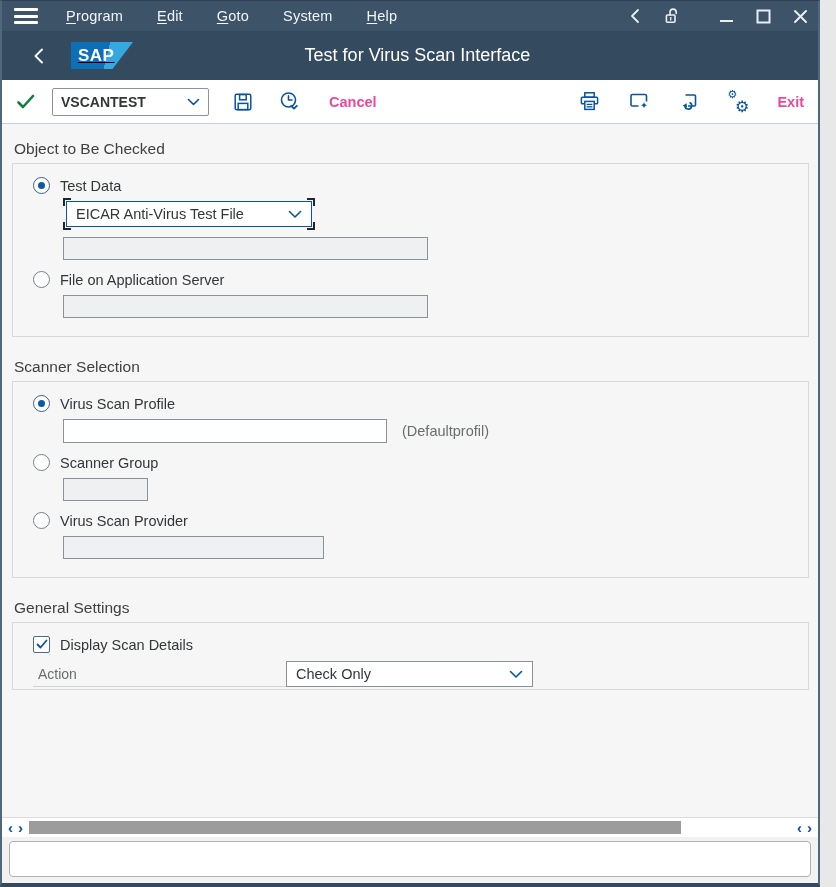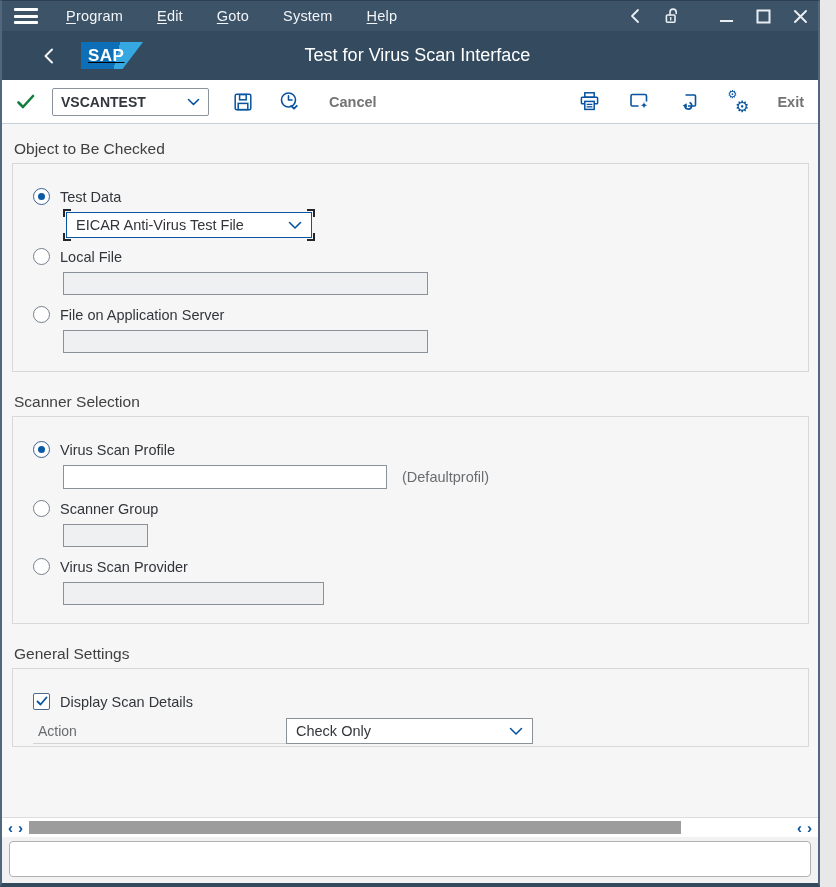--- a/index.html
+++ b/index.html
@@ -25,21 +25,21 @@
   .hamburger span { height: 3px; background: #fff; border-radius: 1px; }
   .menu-items { display: flex; align-items: center; margin-left: 22px; gap: 34px; }
   .menu-item { font-size: 14.5px; color: #f2f5f8; cursor: pointer; letter-spacing: .2px; }
   .accel { text-decoration: underline; text-underline-offset: 2px; }
   .menubar-right { margin-left: auto; display: flex; align-items: center; gap: 22px; }
   .mb-btn { display: flex; align-items: center; justify-content: center; cursor: pointer; }
 
   
   .titlebar {
     height: 49px; background: #344a5e; display: flex; align-items: center;
-    padding: 0 28px; position: relative; flex: 0 0 auto; text-decoration: underline;
+    padding: 0 18px; position: relative; flex: 0 0 auto; text-decoration: underline;
   }
   .back-btn { margin-left: 12px; display: flex; align-items: center; cursor: pointer; }
   .sap-logo {
     margin-left: 26px; width: 62px; height: 27px;
     clip-path: polygon(0 0, 100% 0, 67% 100%, 0 100%);
     background: linear-gradient(104deg, #0d6fb8 57%, #35a7e1 57%);
     color: #fff; font-weight: bold; font-size: 17px;
     display: flex; align-items: center; padding-left: 7px; letter-spacing: .5px;
   }
   .page-title {
@@ -52,35 +52,35 @@
     height: 44px; background: #fff; border-bottom: 1px solid #c2cfda;
     display: flex; align-items: center; padding: 0 14px; flex: 0 0 auto;
   }
   .tb-btn { display: flex; align-items: center; cursor: pointer; }
   .tcode-box {
     margin-left: 16px; width: 157px; height: 28px;
     border: 1px solid #8b949e; border-radius: 2px; background: #fff;
     display: flex; align-items: center; padding: 7px 8px; cursor: pointer;
   }
   .tcode-box .val { font-size: 14px; font-weight: 600; color: #32363a; flex: 1; }
-  .tb-text { font-size: 14.5px; font-weight: 600; color: #737373; cursor: pointer; }
+  .tb-text { font-size: 14.5px; font-weight: 600; color: #ec4899; cursor: pointer; }
   .toolbar-right { margin-left: auto; display: flex; align-items: center; gap: 28px; }
   .gears { position: relative; width: 22px; height: 20px; color: #0854a0; }
   .gears .g-big { position: absolute; right: 0; bottom: -3px; font-size: 16px; line-height: 16px; }
   .gears .g-small { position: absolute; left: 0; top: -3px; font-size: 11px; line-height: 11px; }
 
   
   .content { flex: 1 1 auto; overflow: hidden; padding-top: 16px; }
   .section-title { font-size: 15.5px; color: #404040; margin: 0 0 5px 12px; }
   .group {
     margin: 0 9px 18px 10px; border: 1px solid #d8d8d8; background: #f6f6f7;
     padding: 13px 20px 18px 20px;
   }
   .opt-row { display: flex; align-items: center; margin-top: 11px; }
-  .opt-row:first-child { margin-top: 11px; }
+  .opt-row:first-child { margin-top: 0; }
   .radio { width: 17px; height: 17px; border-radius: 50%; border: 1px solid #75808c; background: #fff; position: relative; flex: 0 0 auto; cursor: pointer; }
   .radio.selected { border-color: #39618f; }
   .radio.selected::after { content: ""; position: absolute; left: 4px; top: 4px; width: 7px; height: 7px; border-radius: 50%; background: #0a5aa5; }
   .opt-label { margin-left: 10px; font-size: 14.5px; color: #32363a; }
   .field-indent { margin-left: 30px; margin-top: 7px; }
   .text-input {
     height: 23px; border: 1px solid #8b9198; background: #eff0f1;
     font-family: "Liberation Sans", sans-serif; font-size: 14px; color: #32363a; padding: 0 6px;
   }
   .text-input.enabled { background: #fff; height: 24px; }
@@ -254,24 +254,20 @@
           <span class="fc bl"></span>
           <span class="fc br"></span>
           <span class="dropdown focused" style="width:246px">
             <span class="dd-val">EICAR Anti-Virus Test File</span>
             <svg width="14" height="9" viewBox="0 0 14 9">
                 <polyline points="1.5,1.5 7,7 12.5,1.5" fill="none" stroke="#0854a0" stroke-width="1.6" stroke-linecap="round" stroke-linejoin="round"></polyline>
               </svg>
           </span>
         </span>
       </div>
-      <div class="opt-row" style="margin-top:7px">
-        <span class="radio"></span>
-        <span class="opt-label">Local File</span>
-      </div>
       <div class="field-indent">
         <input class="text-input" style="width: 365px;" value="">
       </div>
       <div class="opt-row">
         <span class="radio"></span>
         <span class="opt-label">File on Application Server</span>
       </div>
       <div class="field-indent">
         <input class="text-input" style="width: 365px;" value="">
       </div>

